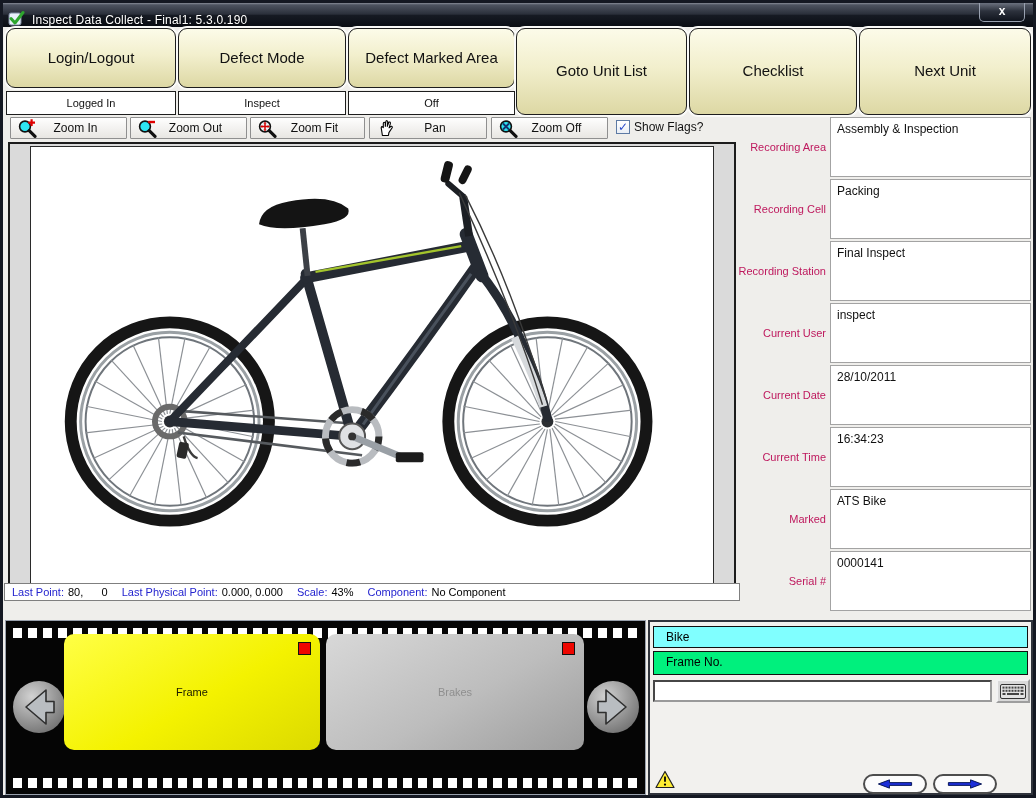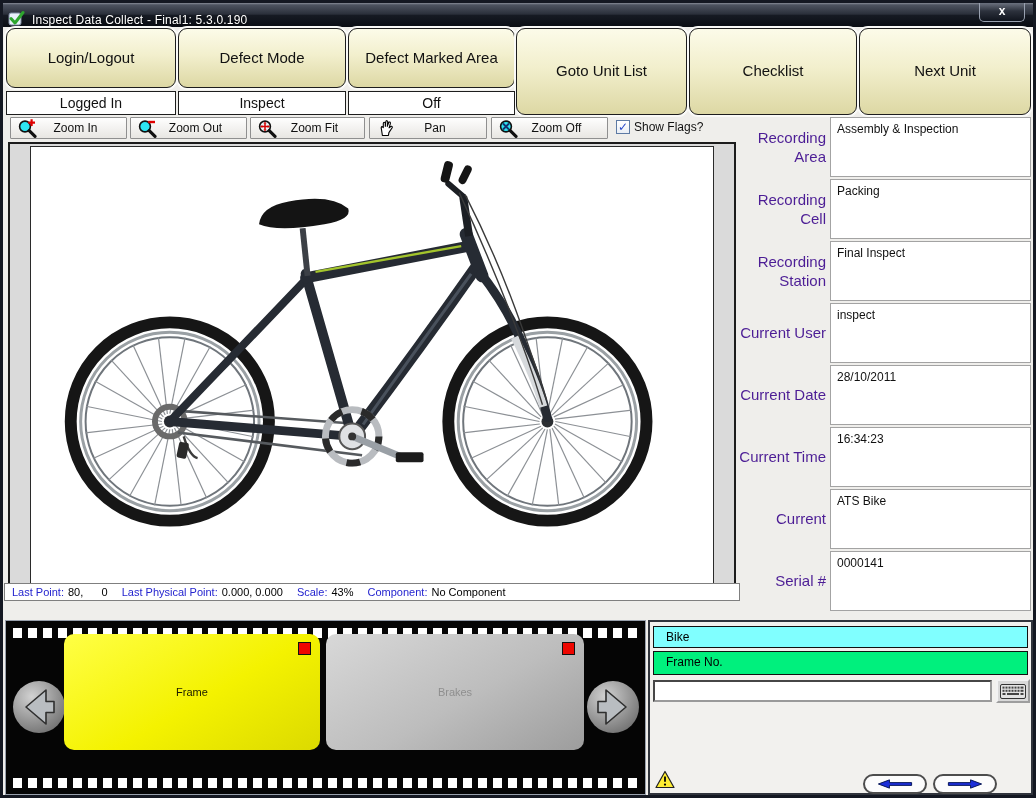--- a/index.html
+++ b/index.html
@@ -16,21 +16,21 @@
     background:linear-gradient(#6b717e,#2c313c 45%,#10141d);
     border:1px solid #9aa2b1;border-top:none;border-radius:0 0 5px 5px;
     color:#fff;font-size:12px;font-weight:bold;text-align:center;line-height:17px;cursor:pointer}
 
   
   .big-btn{position:absolute;background:linear-gradient(#fcfbe9 0%,#f2efcd 45%,#ddd8a4 100%);
     border:1.5px solid #1d1d1d;border-radius:9px;box-shadow:0 0 0 2px #fafaf8;
     display:flex;align-items:center;justify-content:center;text-align:center;
     font-size:15px;color:#111;cursor:pointer;line-height:1.25;padding:2px 8px}
   .status-box{position:absolute;background:#fff;border:1.5px solid #1d1d1d;
-    display:flex;align-items:center;justify-content:center;font-size:14px;color:#111}
+    display:flex;align-items:center;justify-content:center;font-size:11px;color:#111}
 
   
   .tb-btn{position:absolute;top:114px;height:22px;background:linear-gradient(#fefefe,#e8e6e2);
     border:1px solid #8f8f8f;border-radius:1px;display:flex;align-items:center;
     font-size:12px;color:#111;cursor:pointer}
   .tb-btn .ico{width:20px;height:20px;margin:0 6px 0 6px;flex:0 0 auto}
   .tb-btn .lbl{flex:1;text-align:center;padding-right:18px}
   .chk{position:absolute;top:117px;width:14px;height:14px;background:linear-gradient(#fff,#e9eef5);
     border:1px solid #5d7aa4;font-size:12px;font-weight:bold;color:#2747c9;
     line-height:12px;text-align:center;cursor:pointer}
@@ -43,21 +43,21 @@
   .pic svg{width:100%;height:100%;display:block}
 
   
   .statusbar{position:absolute;left:1px;top:580px;width:736px;height:18px;background:#fff;
     border:1px solid #7f7f7f;font-size:11px;display:flex;align-items:center;padding-left:7px;white-space:pre}
   .statusbar .k{color:#2424cf;margin-right:4px}
   .statusbar .v{color:#000;margin-right:14px}
 
   
   .f-label{position:absolute;left:735px;width:88px;height:60px;display:flex;align-items:center;
-    justify-content:flex-end;text-align:right;font-size:15px;color:#4c1d95;line-height:1.3}
+    justify-content:flex-end;text-align:left;font-size:11px;color:#be185d;line-height:1.3}
   .f-box{position:absolute;left:827px;width:201px;height:60px;background:#fff;border:1px solid #a3a3a3;
     font-size:12px;color:#111;padding:4px 6px}
 
   
   .strip{position:absolute;left:2px;top:617px;width:641px;height:175px;background:#050505;border:1px solid #98a0ac}
   .perf{position:absolute;left:7px;right:7px;height:10px;
     background:repeating-linear-gradient(90deg,#fff 0 9px,#050505 9px 15px)}
   .nav-circle{position:absolute;width:52px;height:52px;border-radius:50%;top:60px;
     background:radial-gradient(circle at 36% 30%,#d2d2d2,#909090 55%,#5c5c5c);cursor:pointer}
   .card{position:absolute;top:13px;width:256px;height:116px;border-radius:10px;
@@ -261,21 +261,21 @@
   <div class="f-label" style="top:176px">Recording Cell</div>
   <div class="f-box" style="top:176px">Packing</div>
   <div class="f-label" style="top:238px">Recording Station</div>
   <div class="f-box" style="top:238px">Final Inspect</div>
   <div class="f-label" style="top:300px">Current User</div>
   <div class="f-box" style="top:300px">inspect</div>
   <div class="f-label" style="top:362px">Current Date</div>
   <div class="f-box" style="top:362px">28/10/2011</div>
   <div class="f-label" style="top:424px">Current Time</div>
   <div class="f-box" style="top:424px">16:34:23</div>
-  <div class="f-label" style="top:486px">Current</div>
+  <div class="f-label" style="top:486px">Marked</div>
   <div class="f-box" style="top:486px">ATS Bike</div>
   <div class="f-label" style="top:548px">Serial #</div>
   <div class="f-box" style="top:548px">0000141</div>
 
   <div class="strip">
     <div class="perf" style="top:7px"></div>
     <div class="perf" style="top:157px"></div>
 
     <div class="nav-circle" style="left:7px">
       <svg viewBox="0 0 52 52">

